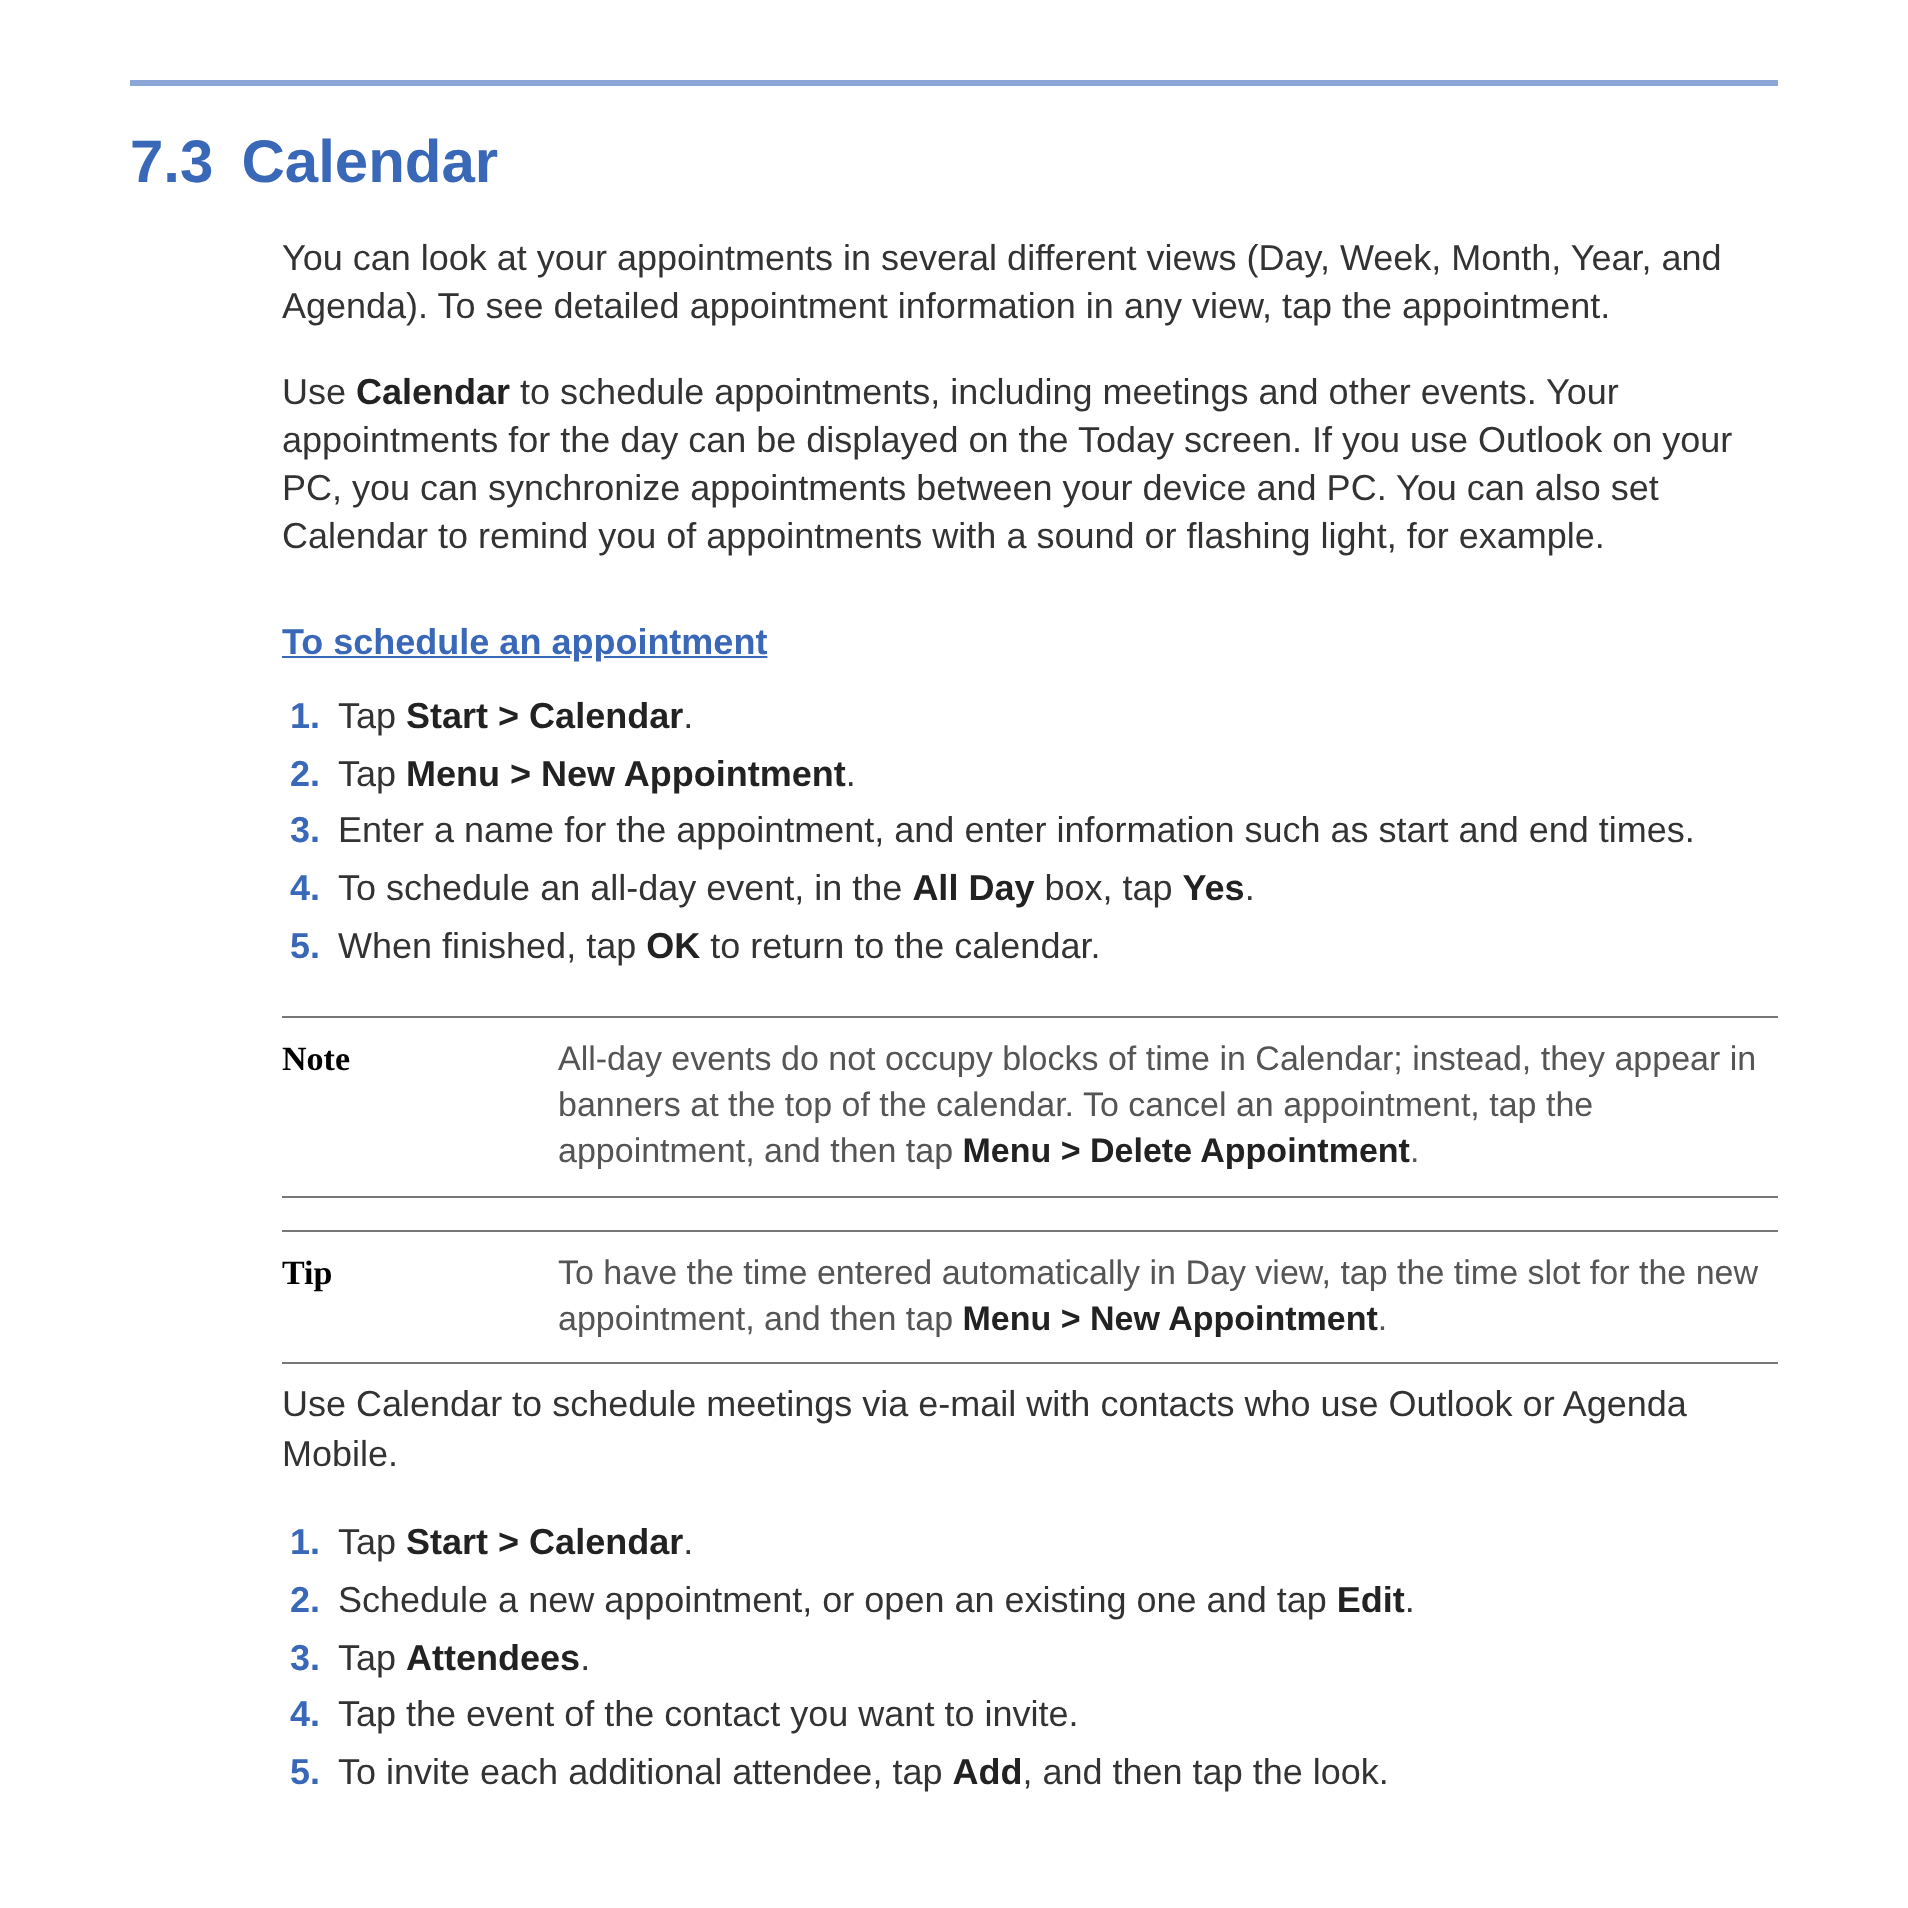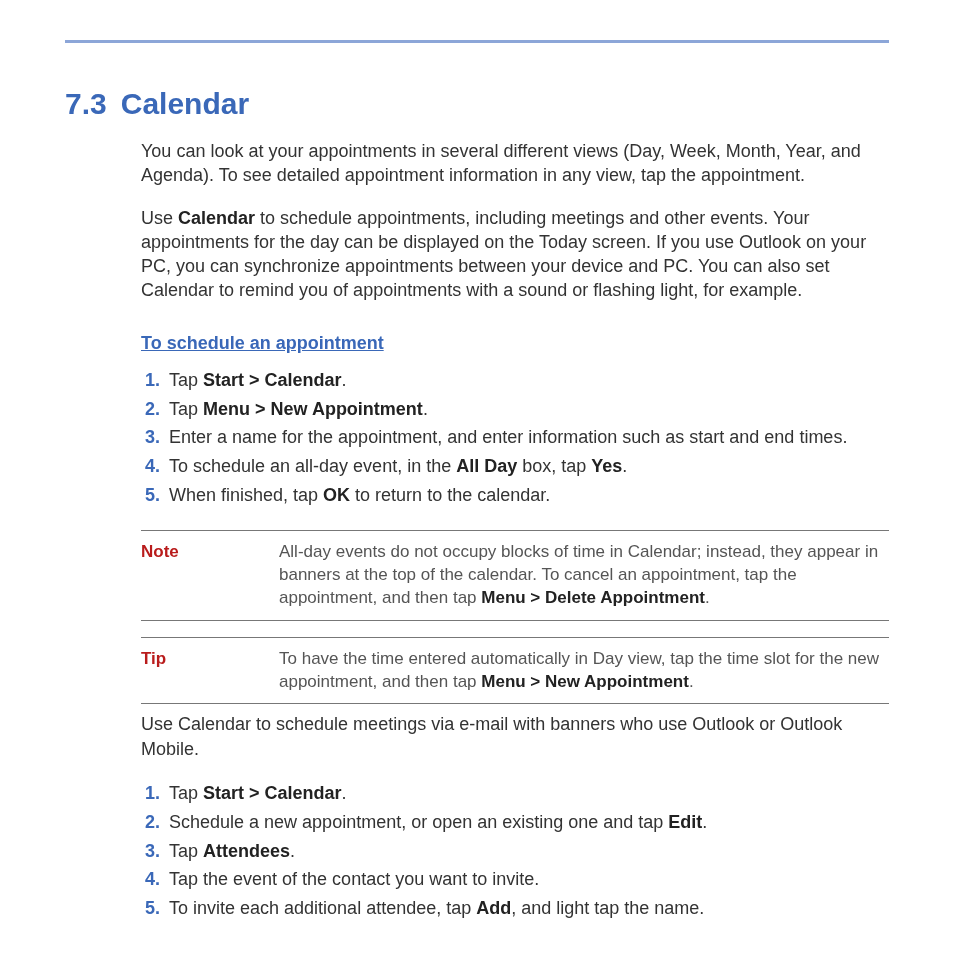--- a/index.html
+++ b/index.html
@@ -21,21 +21,20 @@
   .section-heading {
     display: flex;
     align-items: baseline;
     gap: 14px;
     margin: 0 0 18px 0;
   }
   .section-num {
     color: #3a68b8;
     font-size: 30px;
     font-weight: bold;
-    margin-top: 22px;
   }
   .section-title {
     color: #3a68b8;
     font-size: 30px;
     font-weight: bold;
   }
   .body-indent {
     margin-left: 76px;
   }
   p.body {
@@ -68,24 +67,25 @@
     border-top: 1px solid #777;
     border-bottom: 1px solid #777;
     padding: 10px 0;
     margin: 16px 0 8px 0;
     display: flex;
     font-size: 17px;
     line-height: 1.35;
     color: #555;
   }
   .callout .label {
-    color: #b91c1c;
+    color: #000000;
     font-weight: bold;
     width: 92px;
     flex-shrink: 0;
+    font-family: Liberation Serif, serif;
   }
   .callout .content {
     flex: 1;
     margin-left: 46px;
   }
   strong { font-weight: bold; color: #222; }
 </style>
 </head>
 <body>
 
@@ -124,25 +124,25 @@
     </div>
 
     <div class="callout">
       <div class="label">Tip</div>
       <div class="content">
         <span>To have the time entered automatically in Day view, tap the time slot for the new appointment, and then tap </span><strong>Menu &gt; New Appointment</strong><span>.</span>
       </div>
     </div>
 
 
-    <p class="body">Use Calendar to schedule meetings via e-mail with banners who use Outlook or Outlook Mobile.</p>
+    <p class="body">Use Calendar to schedule meetings via e-mail with contacts who use Outlook or Agenda Mobile.</p>
 
     <ol class="steps">
       <li><span>Tap </span><strong>Start &gt; Calendar</strong><span>.</span></li>
       <li><span>Schedule a new appointment, or open an existing one and tap </span><strong>Edit</strong><span>.</span></li>
       <li><span>Tap </span><strong>Attendees</strong><span>.</span></li>
       <li>Tap the event of the contact you want to invite.</li>
-      <li><span>To invite each additional attendee, tap </span><strong>Add</strong><span>, and light tap the name.</span></li>
+      <li><span>To invite each additional attendee, tap </span><strong>Add</strong><span>, and then tap the look.</span></li>
     </ol>
 
   </div>
 
 </div>
 
 </body></html>

